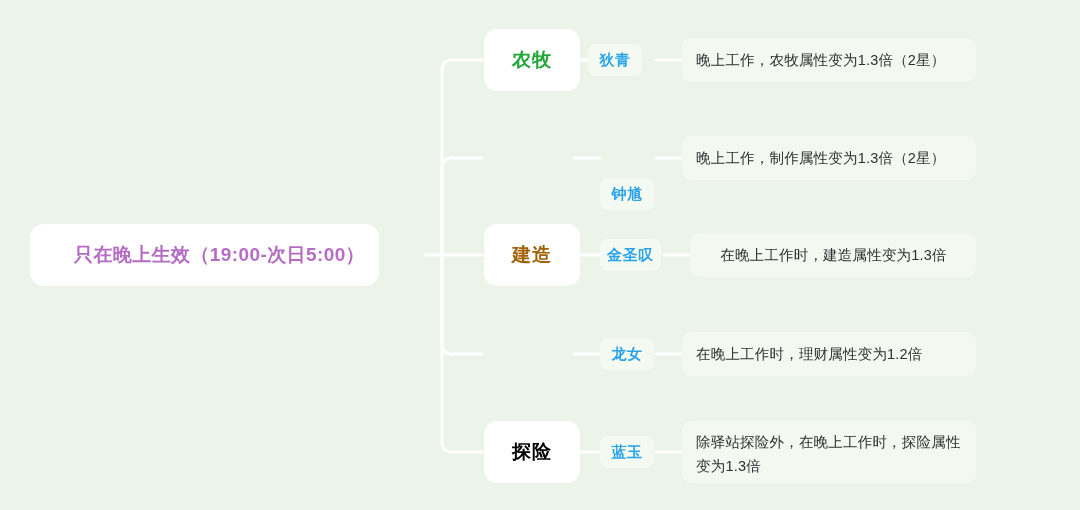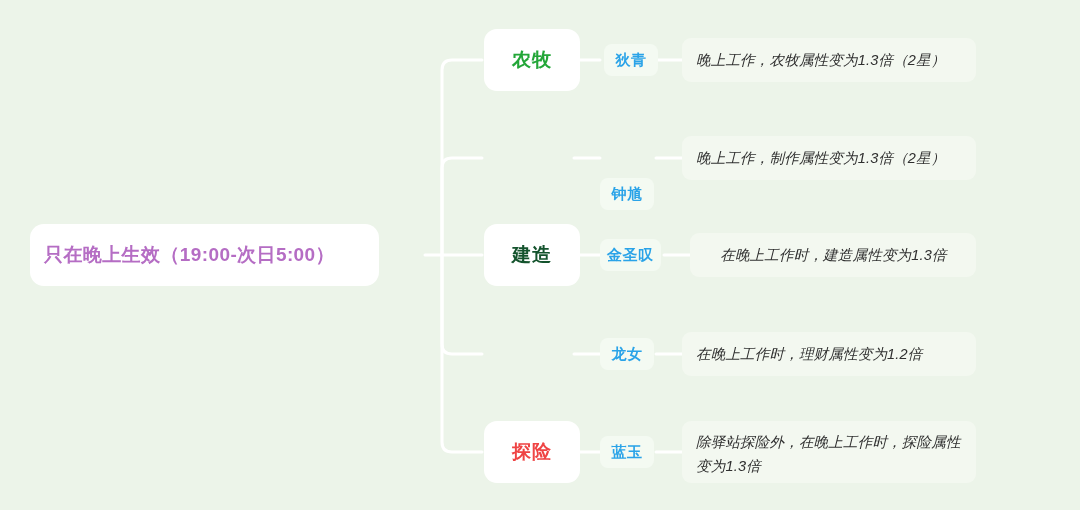--- a/index.html
+++ b/index.html
@@ -35,21 +35,21 @@
   .root-node {
     position: absolute;
     left: 30px;
     top: 224px;
     width: 349px;
     height: 62px;
     background: #ffffff;
     border-radius: 14px;
     display: flex;
     align-items: center;
-    justify-content: flex-start;
+    justify-content: flex-end;
     box-sizing: border-box;
     padding: 16px 14px;
   }
   .root-label {
     color: #b56dc4;
     font-size: 19px;
     font-weight: bold;
     letter-spacing: .4px;
     white-space: nowrap;
   }
@@ -97,29 +97,28 @@
     box-sizing: border-box;
     padding: 9px 13px 9px 14px;
     display: flex;
     align-items: center;
   }
   .desc-text {
     color: #2f2f2f;
     font-size: 14.5px;
     line-height: 24px;
     letter-spacing: .2px;
-    font-style: italic;
   }
 
   
   .c-green  { color: #23a638; }
   .c-pink   { color: #f2689a; }
-  .c-orange { color: #14532d; }
+  .c-orange { color: #a16207; }
   .c-yellow { color: #f6d32d; }
-  .c-blue   { color: #ef4444; }
+  .c-blue   { color: #000000; }
 </style>
 </head>
 <body style="background: rgb(236, 244, 233);">
 
 <div id="canvas">
 
   <svg id="connectors" viewBox="0 0 1080 510" xmlns="http://www.w3.org/2000/svg">
     <g fill="none" stroke="#ffffff" stroke-width="3" stroke-linecap="round">
 
       <path d="M425 255 H442"></path>
@@ -144,21 +143,21 @@
     </g>
   </svg>
 
   <div class="root-node">
     <span class="root-label">只在晚上生效（19:00-次日5:00）</span>
   </div>
 
   <div class="cat-node" style="left:484px; top:29px;">
     <span class="cat-label c-green">农牧</span>
   </div>
-  <div class="name-chip" style="left:604px; top:44px;">
+  <div class="name-chip" style="left:588px; top:44px;">
     <span class="name-label">狄青</span>
   </div>
   <div class="desc-box" style="left:682px; top:38px; width:294px; height:44px;">
     <span class="desc-text">晚上工作，农牧属性变为1.3倍（2星）</span>
   </div>
 
   <div class="name-chip" style="left:600px; top:142px;margin-top:36px;">
     <span class="name-label">钟馗</span>
   </div>
   <div class="desc-box" style="left:682px; top:136px; width:294px; height:44px;">

